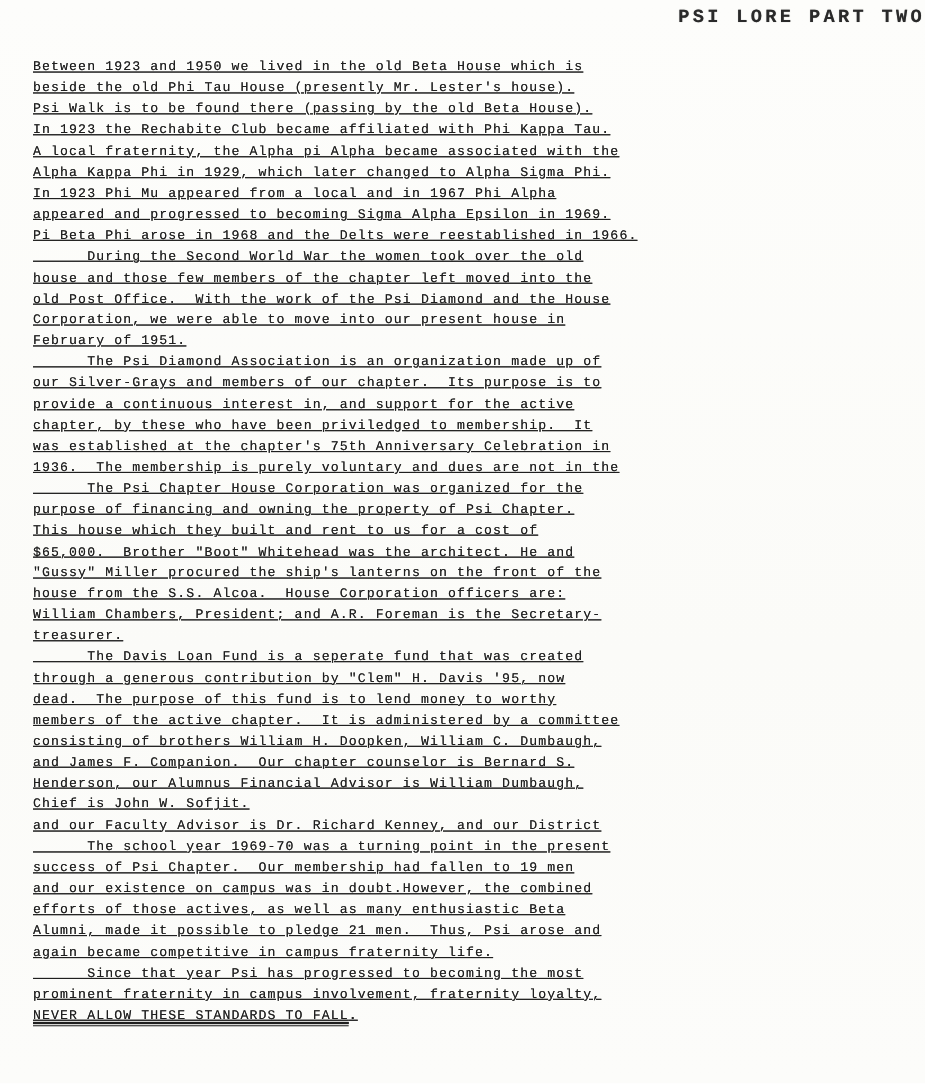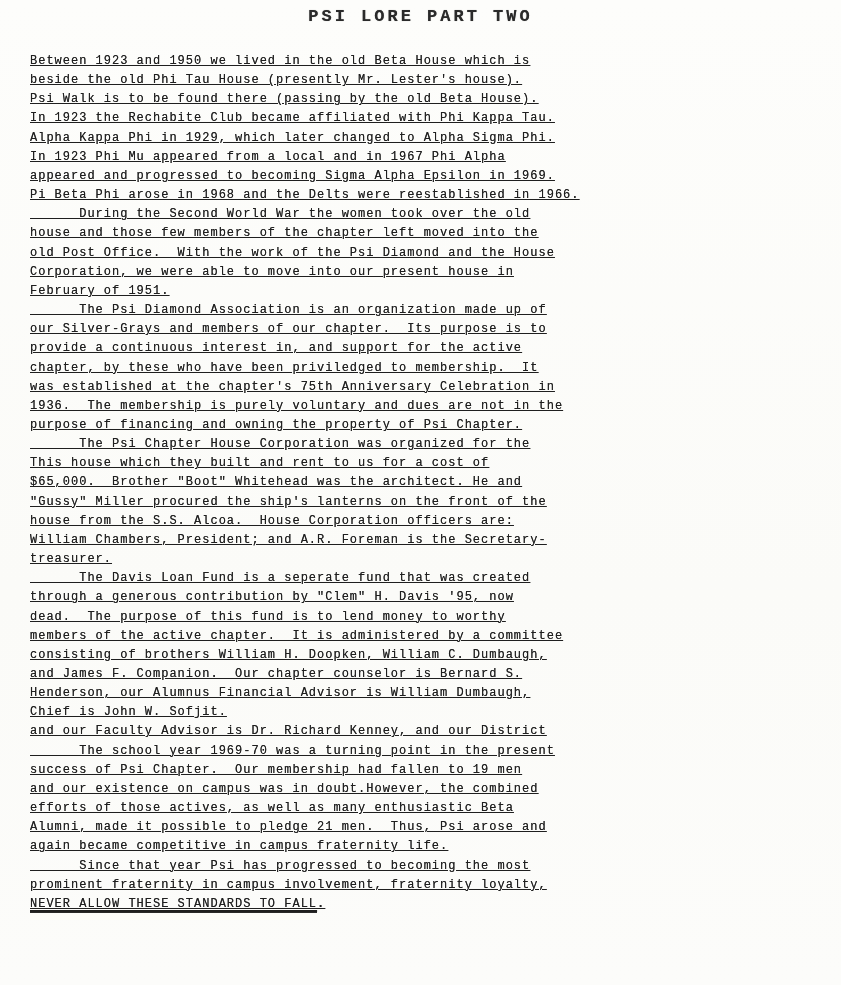--- a/index.html
+++ b/index.html
@@ -14,21 +14,21 @@
     background: linear-gradient(180deg, #fdfdfb 0%, #fbfbf8 60%, #fcfcfa 100%);
     font-family: "Liberation Mono", "DejaVu Sans Mono", monospace;
     color: #1f1f1f;
     overflow: hidden;
   }
   .doc-title {
     position: absolute;
     top: 7px;
     left: 0;
     width: 100%;
-    text-align: center;
+    text-align: right;
     font-size: 17px;
     font-weight: bold;
     letter-spacing: 3px;
     color: #2a2a2a;
     text-shadow: 0 0 0.7px rgba(40,40,40,0.65);
     white-space: pre;
   }
   .doc-body {
     position: absolute;
     top: 52px;
@@ -58,37 +58,38 @@
 </head>
 <body>
 
 <div class="page">
   <div class="doc-title">PSI LORE PART TWO</div>
   <div class="doc-body">
       <div class="line"><span>Between 1923 and 1950 we lived in the old Beta House which is</span></div>
       <div class="line"><span>beside the old Phi Tau House (presently Mr. Lester's house).</span></div>
       <div class="line"><span>Psi Walk is to be found there (passing by the old Beta House).</span></div>
       <div class="line"><span>In 1923 the Rechabite Club became affiliated with Phi Kappa Tau.</span></div>
+      <div class="line"><span>A local fraternity, the Alpha pi Alpha became associated with the</span></div>
       <div class="line"><span>Alpha Kappa Phi in 1929, which later changed to Alpha Sigma Phi.</span></div>
       <div class="line"><span>In 1923 Phi Mu appeared from a local and in 1967 Phi Alpha</span></div>
       <div class="line"><span>appeared and progressed to becoming Sigma Alpha Epsilon in 1969.</span></div>
       <div class="line"><span>Pi Beta Phi arose in 1968 and the Delts were reestablished in 1966.</span></div>
       <div class="line"><span>      During the Second World War the women took over the old</span></div>
       <div class="line"><span>house and those few members of the chapter left moved into the</span></div>
       <div class="line"><span>old Post Office.  With the work of the Psi Diamond and the House</span></div>
       <div class="line"><span>Corporation, we were able to move into our present house in</span></div>
       <div class="line"><span>February of 1951.</span></div>
       <div class="line"><span>      The Psi Diamond Association is an organization made up of</span></div>
       <div class="line"><span>our Silver-Grays and members of our chapter.  Its purpose is to</span></div>
       <div class="line"><span>provide a continuous interest in, and support for the active</span></div>
       <div class="line"><span>chapter, by these who have been priviledged to membership.  It</span></div>
       <div class="line"><span>was established at the chapter's 75th Anniversary Celebration in</span></div>
       <div class="line"><span>1936.  The membership is purely voluntary and dues are not in the</span></div>
+      <div class="line"><span>      The Psi Chapter House Corporation was organized for the</span></div>
       <div class="line"><span>purpose of financing and owning the property of Psi Chapter.</span></div>
-      <div class="line"><span>      The Psi Chapter House Corporation was organized for the</span></div>
       <div class="line"><span>This house which they built and rent to us for a cost of</span></div>
       <div class="line"><span>$65,000.  Brother "Boot" Whitehead was the architect. He and</span></div>
       <div class="line"><span>"Gussy" Miller procured the ship's lanterns on the front of the</span></div>
       <div class="line"><span>house from the S.S. Alcoa.  House Corporation officers are:</span></div>
       <div class="line"><span>William Chambers, President; and A.R. Foreman is the Secretary-</span></div>
       <div class="line"><span>treasurer.</span></div>
       <div class="line"><span>      The Davis Loan Fund is a seperate fund that was created</span></div>
       <div class="line"><span>through a generous contribution by "Clem" H. Davis '95, now</span></div>
       <div class="line"><span>dead.  The purpose of this fund is to lend money to worthy</span></div>
       <div class="line"><span>members of the active chapter.  It is administered by a committee</span></div>

